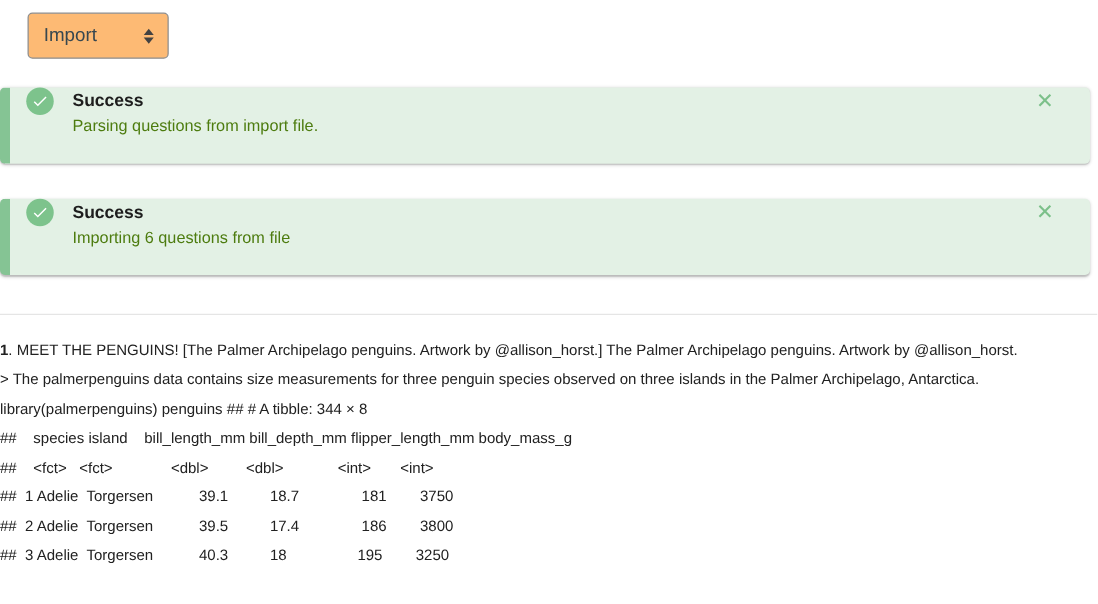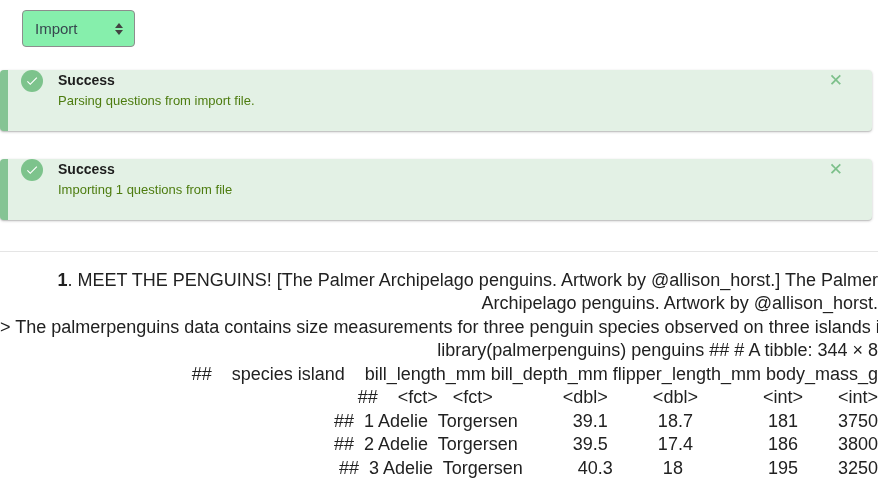--- a/index.html
+++ b/index.html
@@ -10,21 +10,21 @@
     font-family: "Liberation Sans", "DejaVu Sans", sans-serif;
     color: #212121;
   }
 
   
   .toolbar { padding: 10px 0 0 22px; height: 47px; }
   .select {
     display: inline-flex; align-items: center; justify-content: space-between;
     width: 113px; height: 37px; padding: 0 11px 0 12px;
     border: 1px solid #8d8d8d; border-radius: 4px;
-    background: #86efac; color: #37474f; font-size: 15px; cursor: pointer;
+    background: #fdba74; color: #37474f; font-size: 15px; cursor: pointer;
   }
   .select-arrows { display: inline-flex; flex-direction: column; gap: 2px; }
   .tri-up { width: 0; height: 0; border-left: 4px solid transparent;
     border-right: 4px solid transparent; border-bottom: 5px solid #424242; }
   .tri-down { width: 0; height: 0; border-left: 4px solid transparent;
     border-right: 4px solid transparent; border-top: 5px solid #424242; }
 
   
   .banner {
     width: 872px; height: 61px;
@@ -52,21 +52,21 @@
     background: none; border: none; cursor: pointer;
     font-size: 17px; line-height: 17px; color: #7cc08a; padding: 2px;
     font-family: "Liberation Sans", "DejaVu Sans", sans-serif;
   }
 
   
   .divider { margin-top: 31px; height: 1px; width: 100%;
     border: none; background: #e5e5e5; }
 
   
-  .content { margin-top: 17px; font-size: 18px; line-height: 23.45px; color: #212121; text-align: right; }
+  .content { margin-top: 17px; font-size: 12px; line-height: 23.45px; color: #212121; }
   .intro b { font-weight: 700; }
   .code-output { white-space: pre; }
 </style>
 </head>
 <body>
 
 <div class="toolbar">
   <div class="select">
     <span class="select-label">Import</span>
     <span class="select-arrows">
@@ -90,21 +90,21 @@
 </div>
 
 <div class="banner">
   <span class="check-circle">
     <svg viewBox="0 0 24 24">
         <path fill="#ffffff" d="M9 16.2 4.8 12l-1.4 1.4L9 19 21 7l-1.4-1.4z"></path>
       </svg>
   </span>
   <div class="banner-text">
     <div class="banner-title">Success</div>
-    <div class="banner-message">Importing 1 questions from file</div>
+    <div class="banner-message">Importing 6 questions from file</div>
   </div>
   <button class="banner-close">✕</button>
 </div>
 
 <hr class="divider">
 
 <div class="content">
   <p class="intro"><b>1</b><span>. MEET THE PENGUINS! [The Palmer Archipelago penguins. Artwork by @allison_horst.] The Palmer Archipelago penguins. Artwork by @allison_horst.</span></p>
   <div class="code-output">&gt; The palmerpenguins data contains size measurements for three penguin species observed on three islands in the Palmer Archipelago, Antarctica.
 library(palmerpenguins) penguins ## # A tibble: 344 × 8

